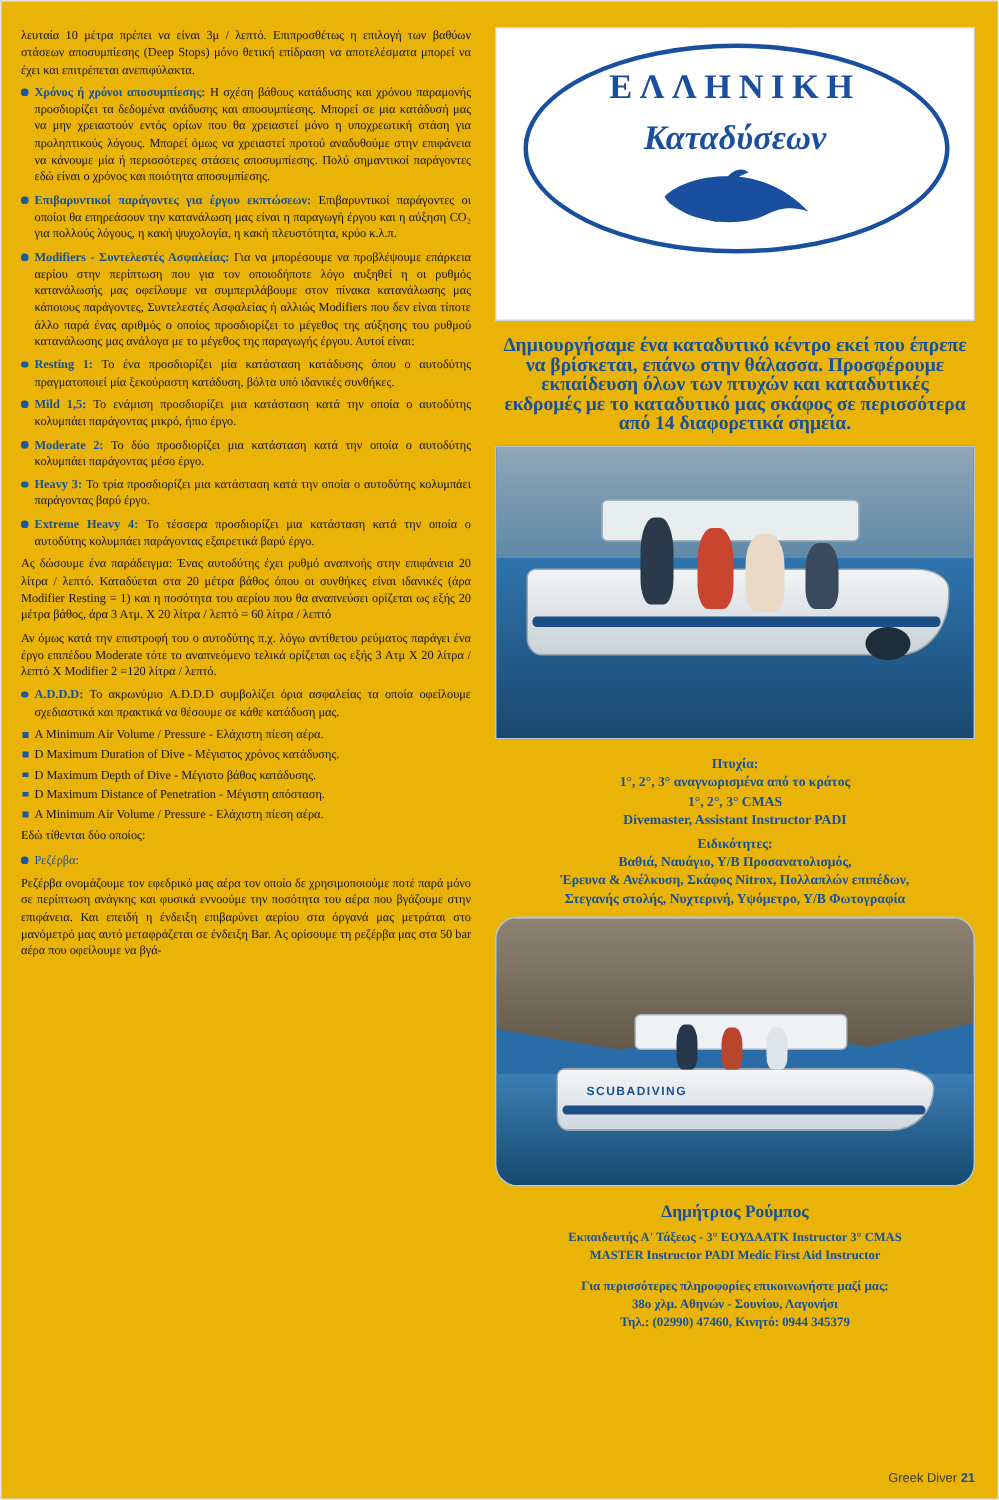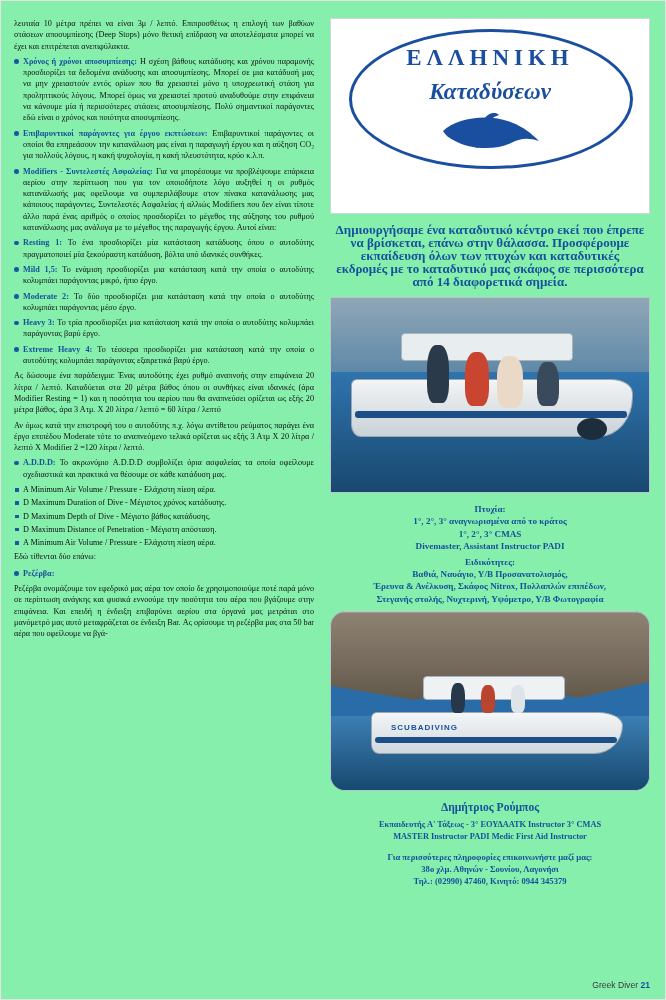--- a/index.html
+++ b/index.html
@@ -13,21 +13,21 @@
     position: relative;
     font-family: "Liberation Serif", serif;
     color: #111;
     overflow: hidden;
   }
   .page {
     position: absolute;
     left: 0; top: 0;
     width: 666px;
     height: 1000px;
-    background: #86efac;
+    background: #eab308;
   }
   
   .left-col {
     position: absolute;
     left: 14px;
     top: 18px;
     width: 300px;
     font-size: 8.2px;
     line-height: 11.3px;
     text-align: justify;
@@ -64,21 +64,21 @@
   .sub-square {
     position: absolute;
     left: 1px;
     top: 4px;
     width: 3.6px;
     height: 3.6px;
     background: #1b57a5;
   }
   .reserva-head {
     color: #15519c;
-    font-weight: bold;
+    font-weight: normal;
   }
   
   .right-col {
     position: absolute;
     left: 330px;
     top: 18px;
     width: 320px;
     text-align: center;
   }
   .logo-box {
@@ -328,21 +328,21 @@
     </div>
     <div class="sub-bullet">
       <span class="sub-square"></span>
       <span>D Maximum Distance of Penetration - Μέγιστη απόσταση.</span>
     </div>
     <div class="sub-bullet">
       <span class="sub-square"></span>
       <span>A Minimum Air Volume / Pressure - Ελάχιστη πίεση αέρα.</span>
     </div>
 
-    <p style="margin-top:3px;">Εδώ τίθενται δύο επάνω:</p>
+    <p style="margin-top:3px;">Εδώ τίθενται δύο οποίος:</p>
 
     <div class="bullet-para" style="margin-top:5px;">
       <span class="bullet-dot"></span>
       <span class="reserva-head">Ρεζέρβα:</span>
     </div>
 
     <p>Ρεζέρβα ονομάζουμε τον εφεδρικό μας αέρα τον οποίο δε χρησιμοποιούμε ποτέ παρά μόνο σε περίπτωση ανάγκης και φυσικά εννοούμε την ποσότητα του αέρα που βγάζουμε στην επιφάνεια. Και επειδή η ένδειξη επιβαρύνει αερίου στα όργανά μας μετράται στο μανόμετρό μας αυτό μεταφράζεται σε ένδειξη Bar. Ας ορίσουμε τη ρεζέρβα μας στα 50 bar αέρα που οφείλουμε να βγά-</p>
   </div>
 
   <div class="right-col">

